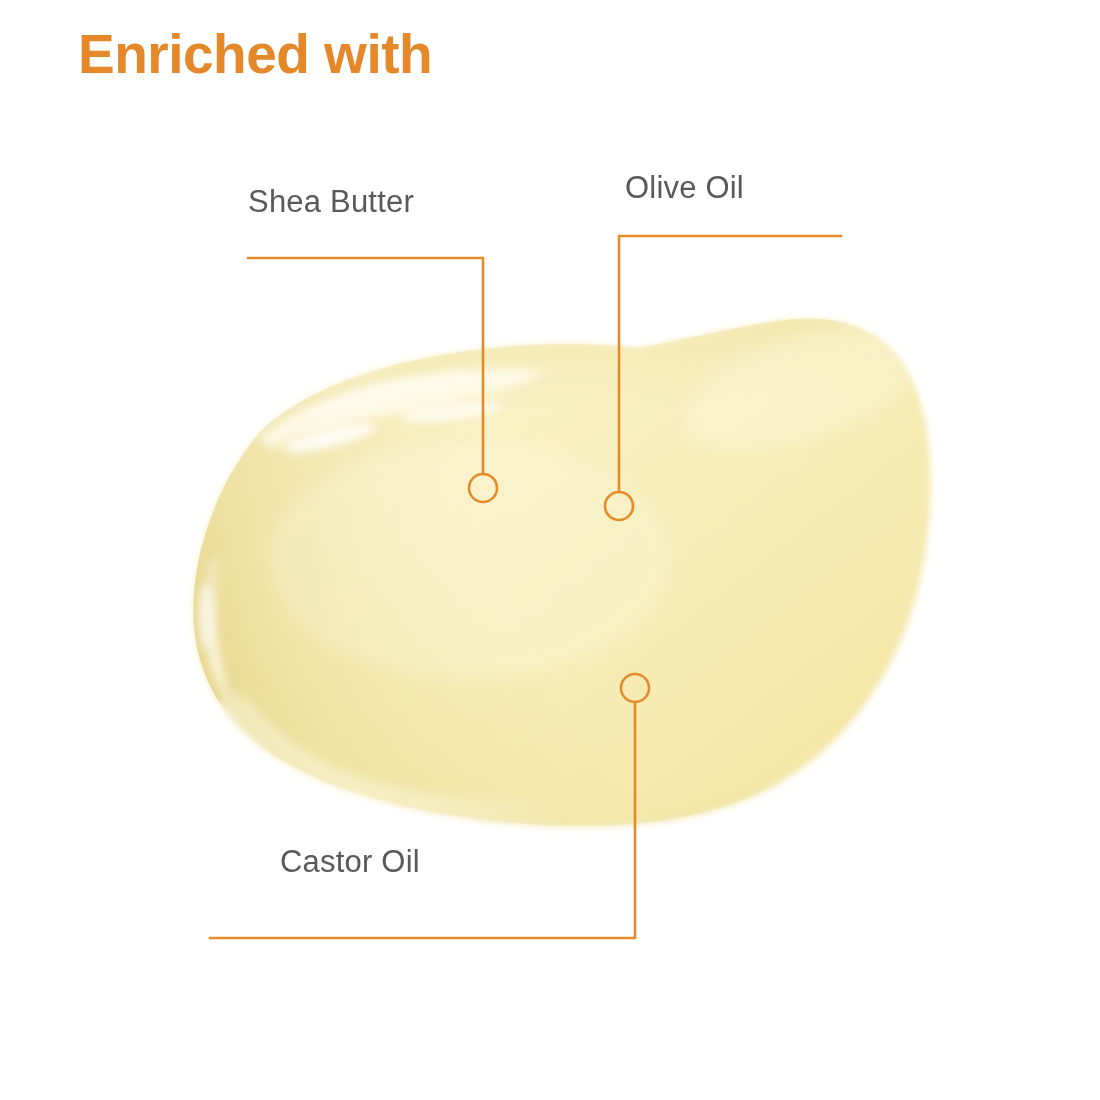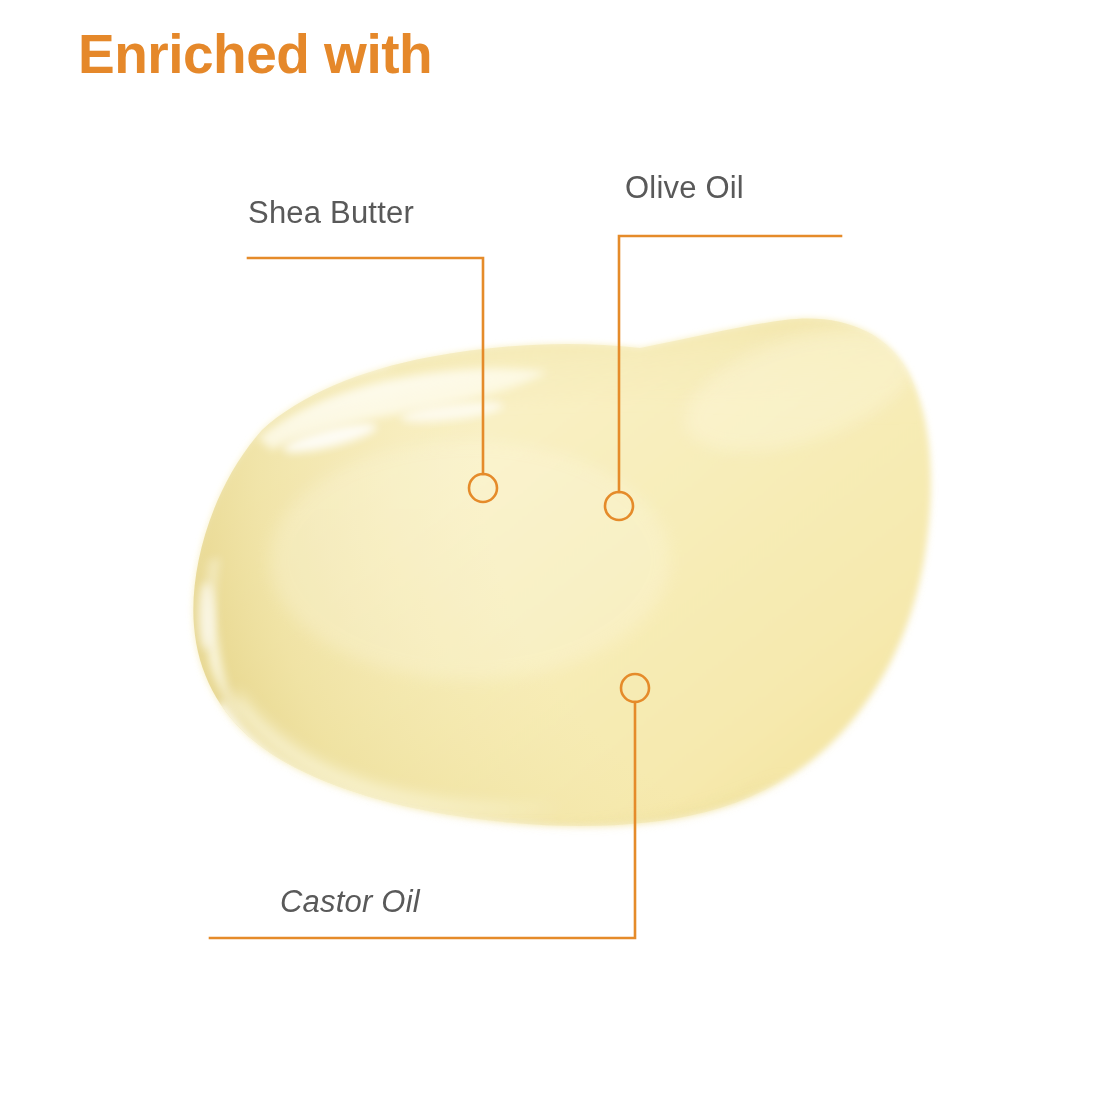--- a/index.html
+++ b/index.html
@@ -51,23 +51,23 @@
 
   
   .ingredient-label {
     position: absolute;
     font-size: 31px;
     font-weight: 400;
     color: #595959;
     letter-spacing: 0.2px;
     white-space: nowrap;
   }
-  #label-shea   { left: 248px; top: 195px; }
+  #label-shea   { left: 248px; top: 184px; }
   #label-olive  { left: 625px; top: 170px; }
-  #label-castor { left: 280px; top: 884px; font-style: italic; }
+  #label-castor { left: 280px; top: 844px; }
 </style>
 </head>
 <body>
 
 <div id="stage">
 
   <svg id="blob-layer" viewBox="0 0 1100 1100" aria-hidden="true">
     <defs>
 
       <linearGradient id="gelMain" x1="0.08" y1="0.18" x2="0.92" y2="0.92">

